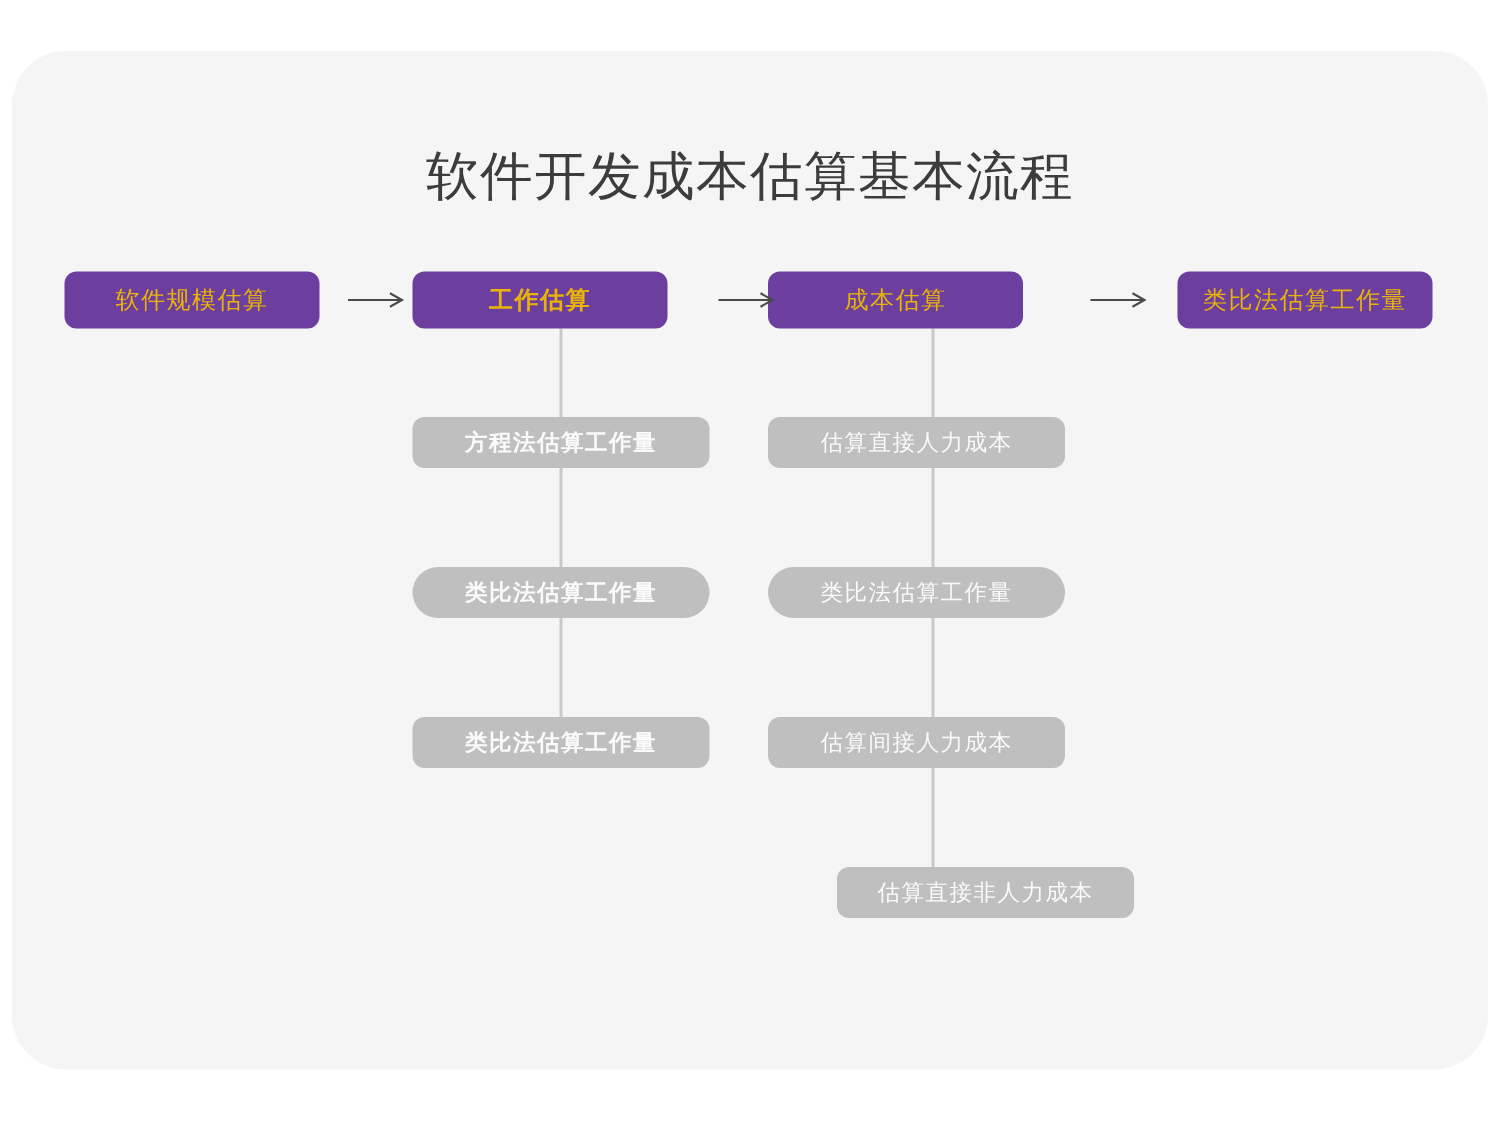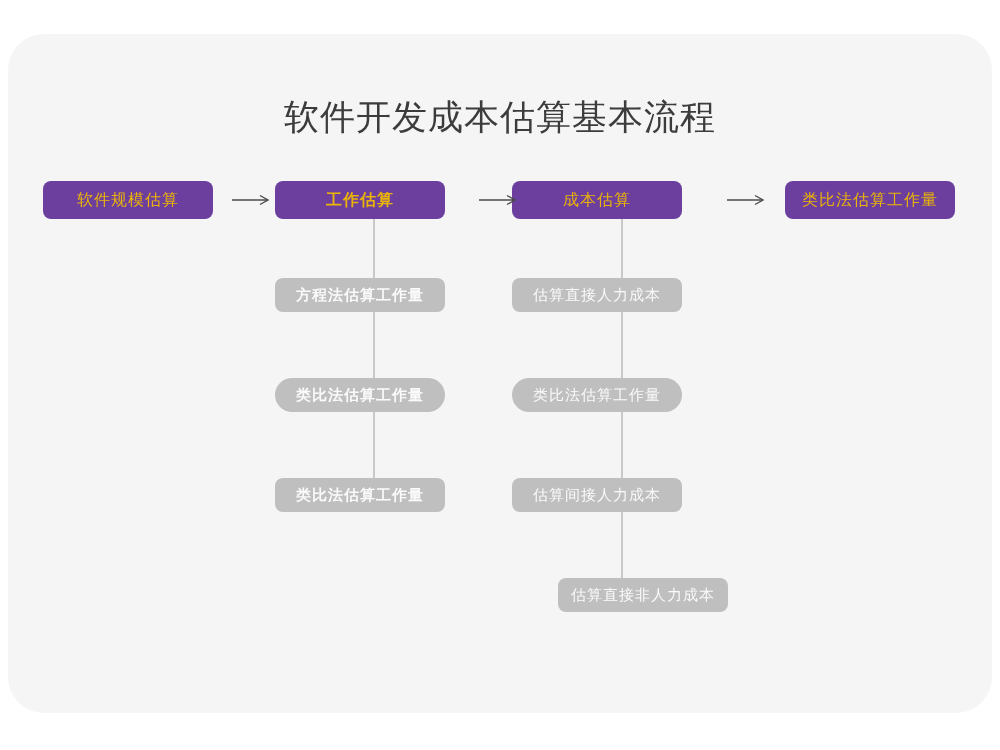--- a/index.html
+++ b/index.html
@@ -36,21 +36,21 @@
     color: #eab308;
     font-size: 16px;
     letter-spacing: 1px;
     display: flex;
     align-items: center;
     justify-content: center;
     z-index: 2;
   }
   .sub-box {
     position: absolute;
-    width: 170px; height: 34px;
+    width: 198px; height: 34px;
     background: #bfbfbf;
     border-radius: 8px;
     color: #fafafa;
     font-size: 15px;
     letter-spacing: 1px;
     display: flex;
     align-items: center;
     justify-content: center;
     z-index: 2;
   }

